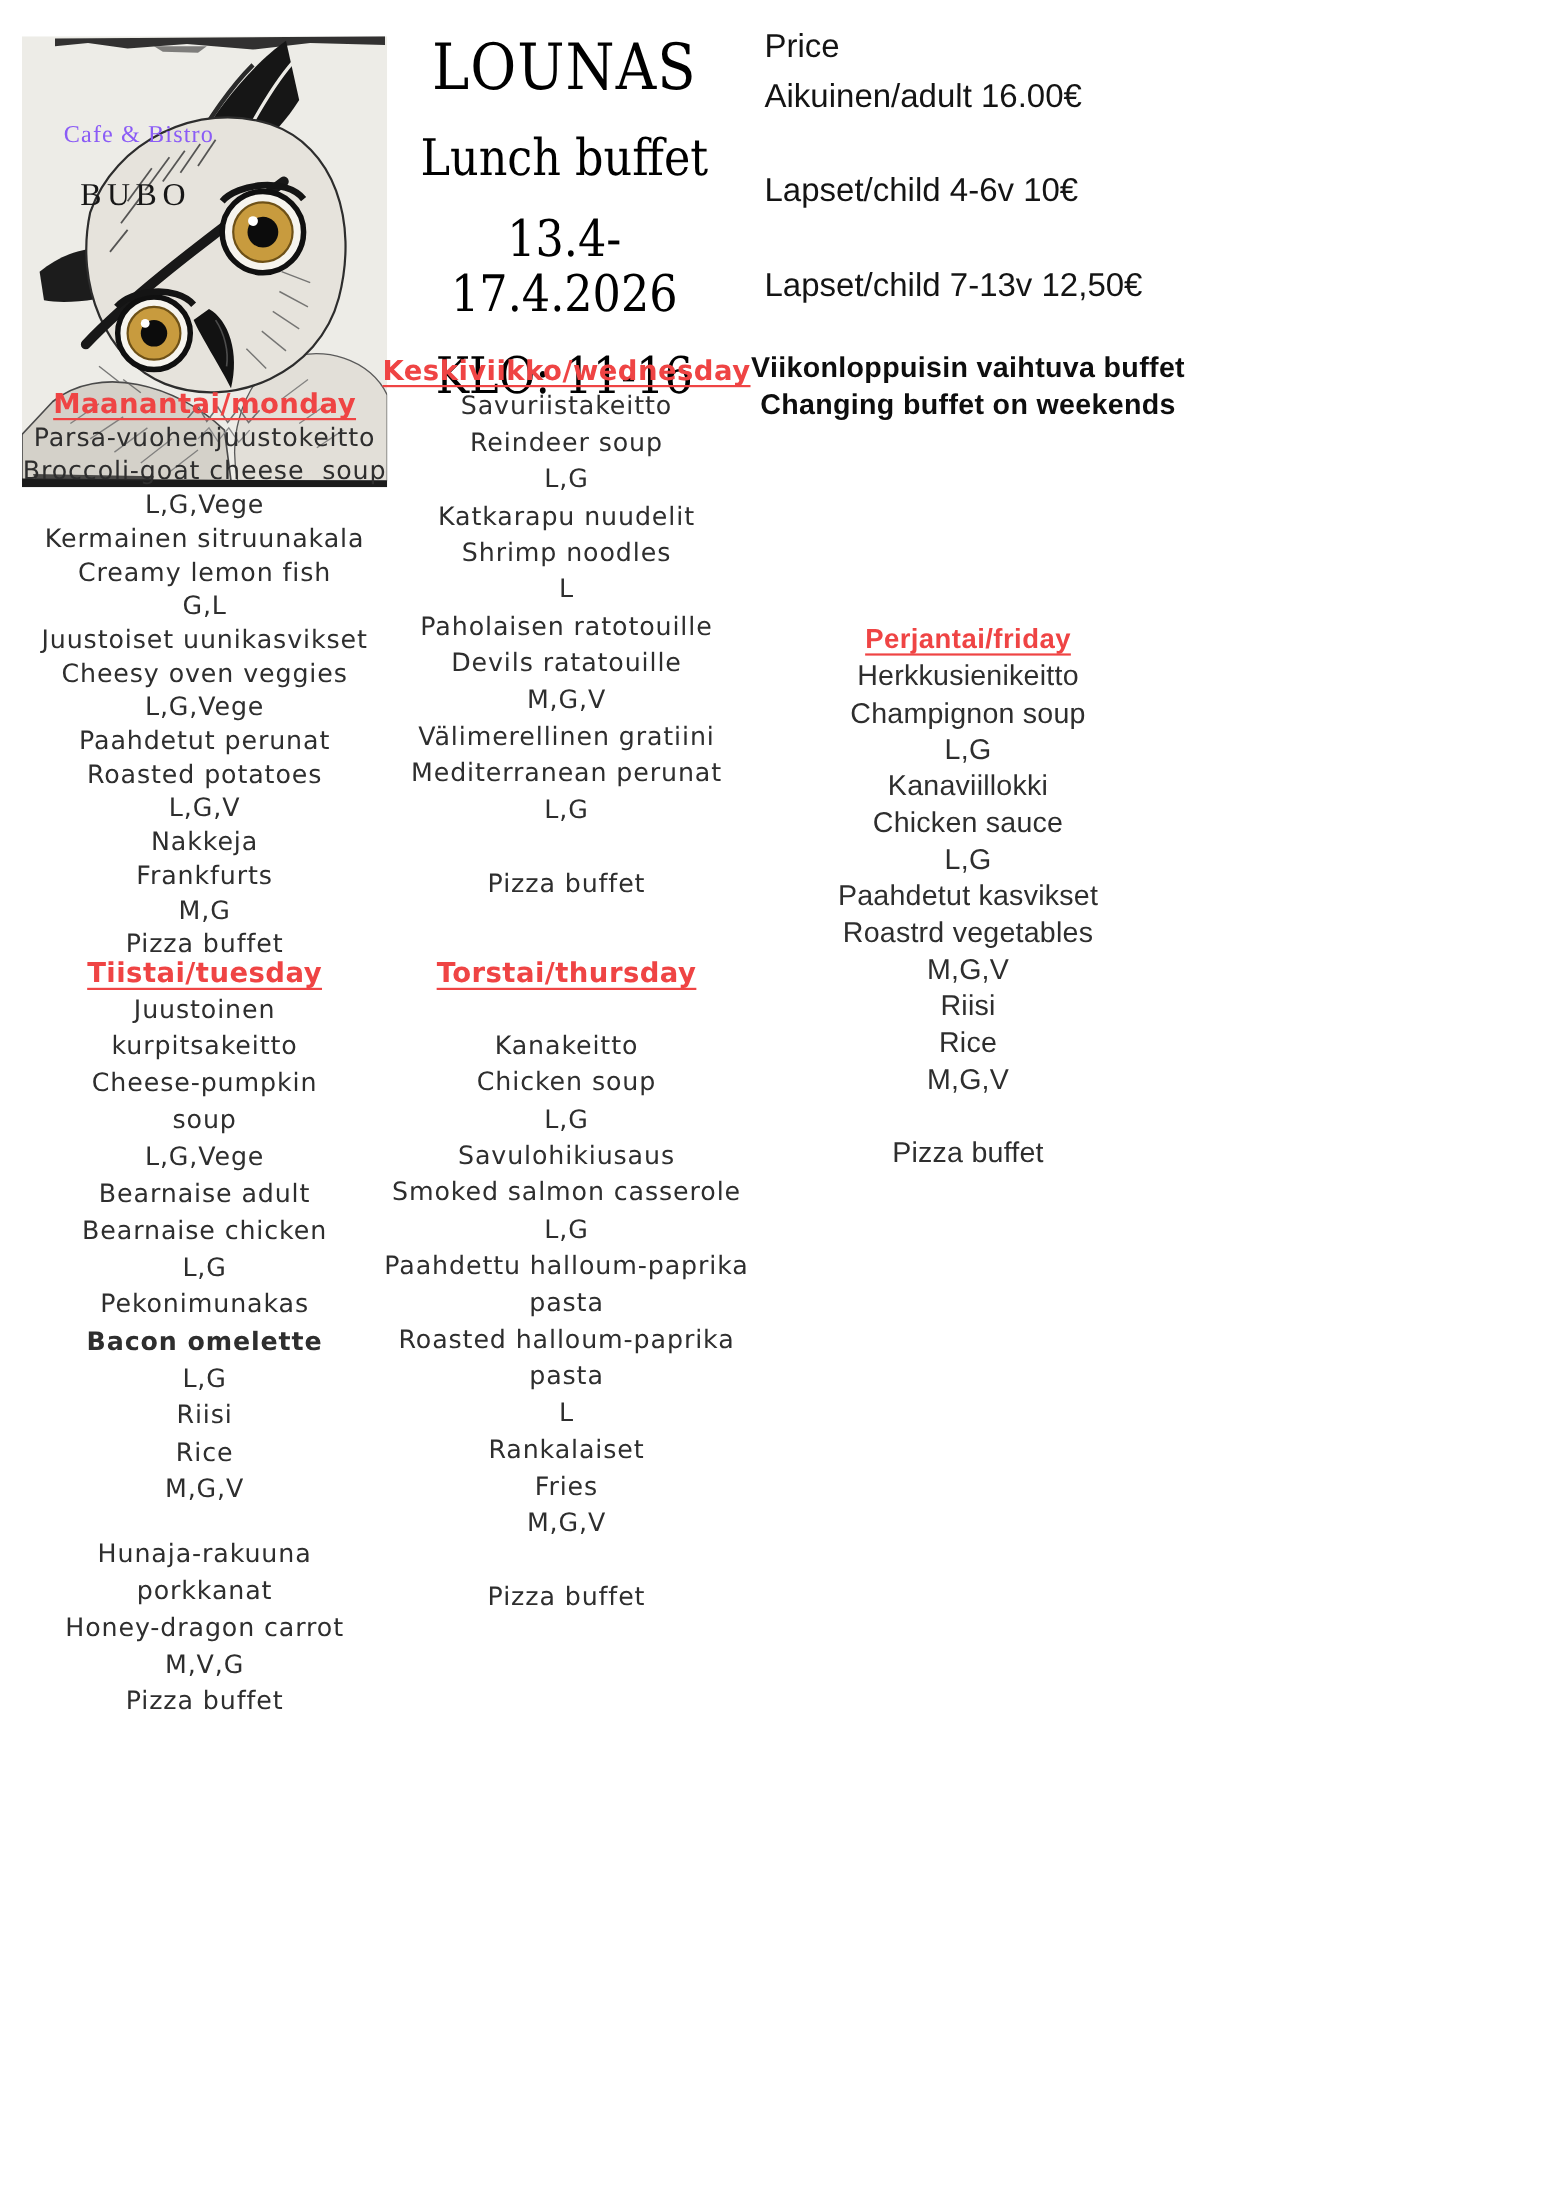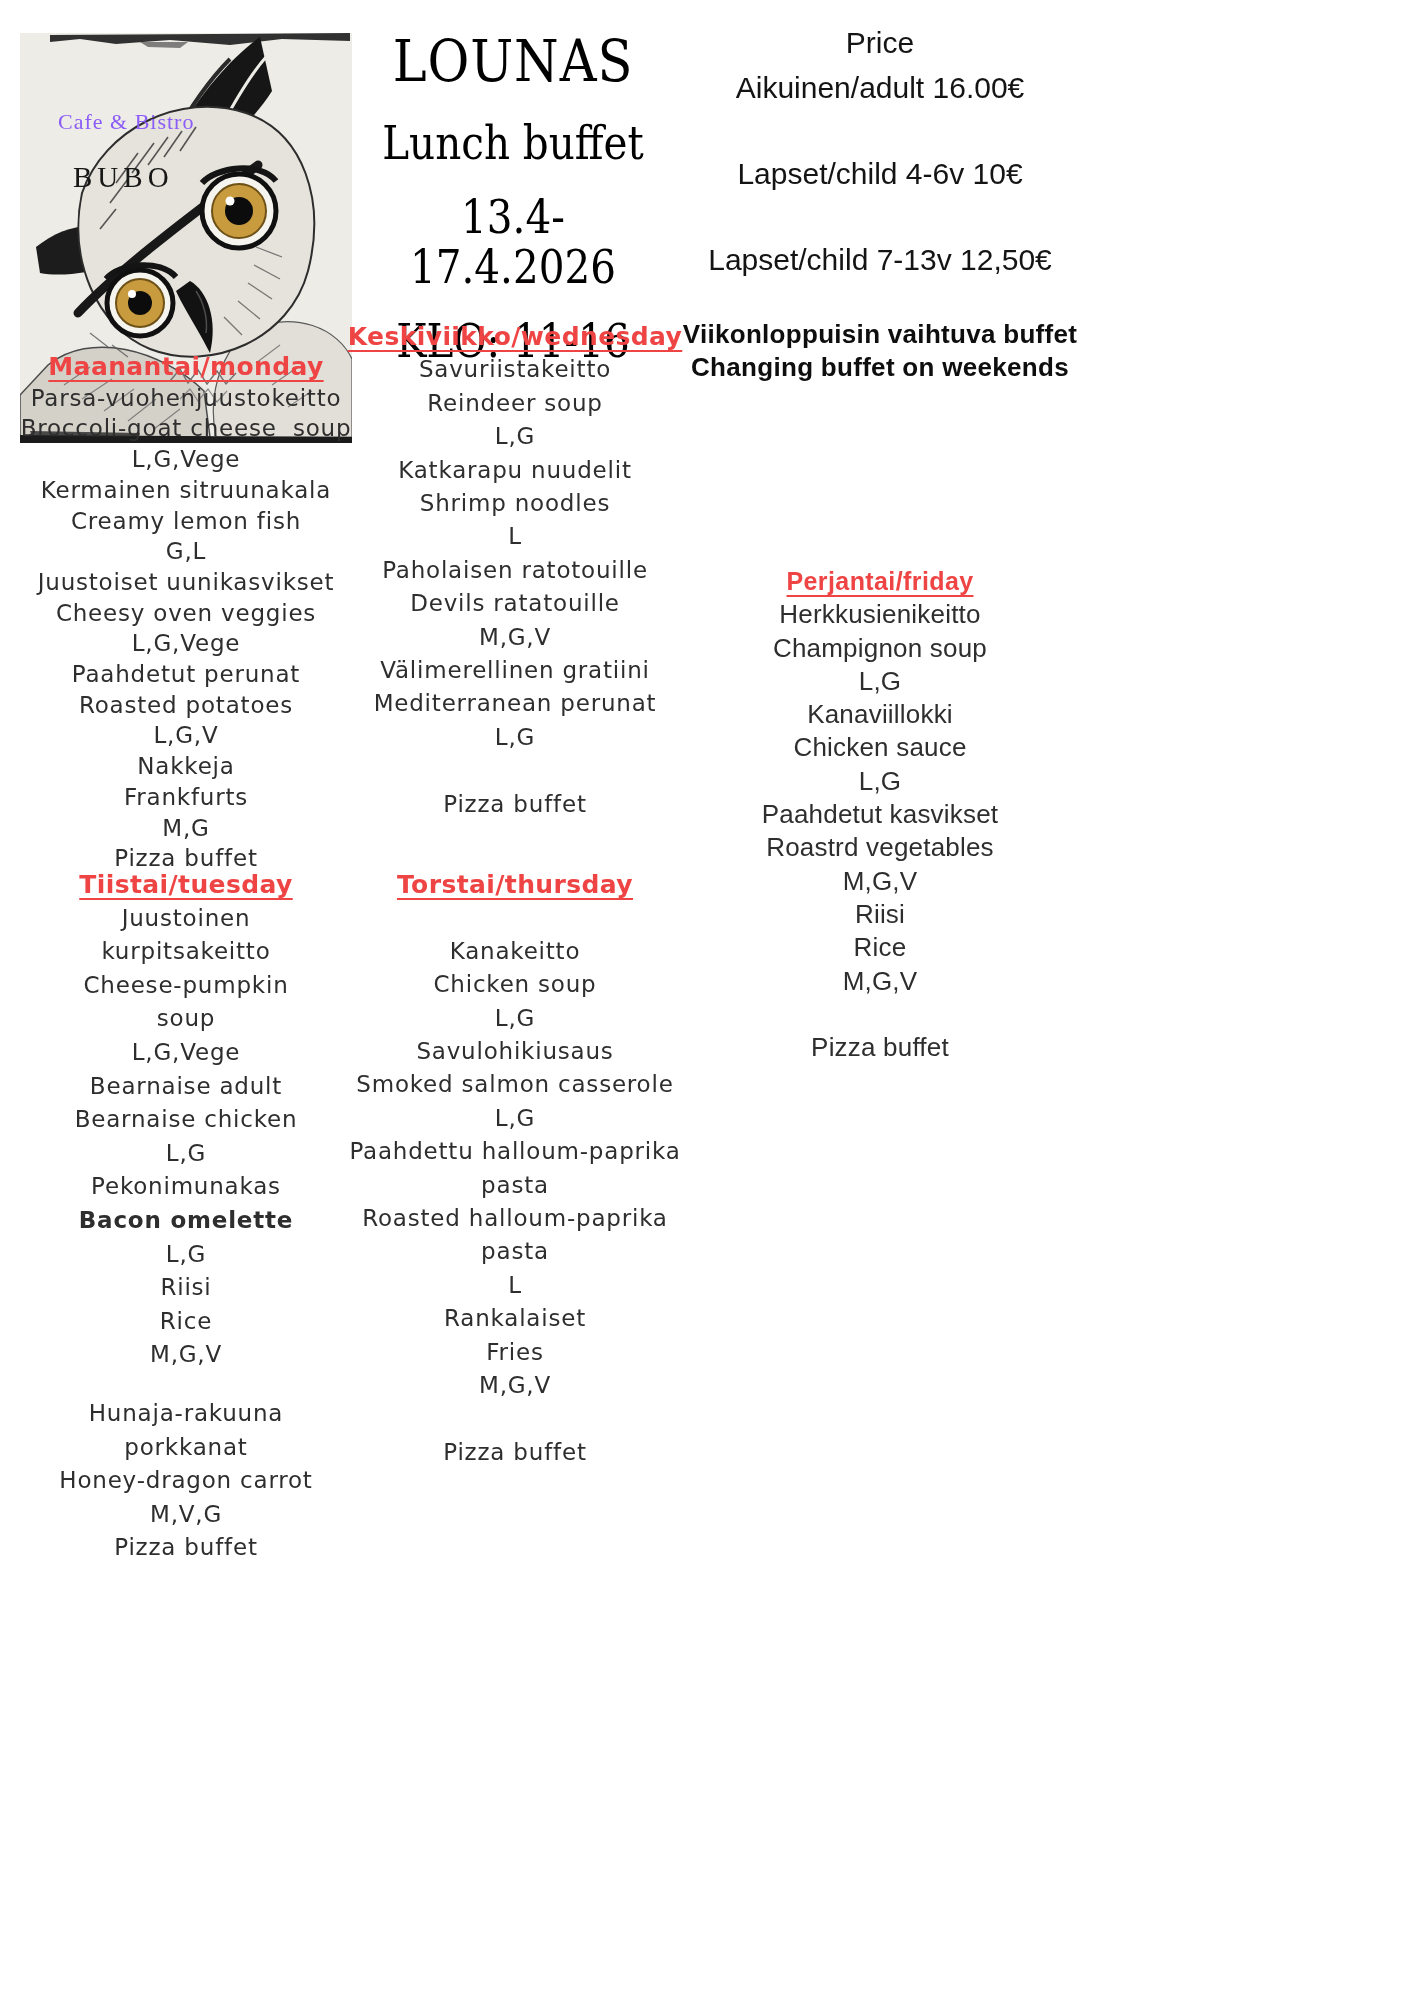--- a/index.html
+++ b/index.html
@@ -27,21 +27,21 @@
     font-family:"DejaVu Serif","Liberation Serif",serif;color:#000;
     transform:scaleX(0.88);transform-origin:50% 0;
   }
   .title-l1{font-size:58px;line-height:62px;letter-spacing:1px;}
   .title-l2{font-size:46px;line-height:50px;margin-top:26px;}
   .title-l3{font-size:46px;line-height:50px;margin-top:24px;letter-spacing:0px;}
   .title-l4{font-size:46px;line-height:50px;margin-top:24px;}
   
   .f-nar{font-family:"Liberation Sans","DejaVu Sans",sans-serif;}
   .price-heading,.price-row{
-    position:absolute;left:695px;width:370px;text-align:center;
+    position:absolute;left:695px;width:370px;
     font-family:"Liberation Sans","DejaVu Sans",sans-serif;
     font-size:30px;color:#141414;white-space:nowrap;
   }
   .price-heading{top:26px;}
   .price-row.r1{top:71px;}
   .price-row.r2{top:157px;}
   .price-row.r3{top:243px;}
   
   .weekend{
     position:absolute;left:660px;top:318px;width:440px;text-align:center;

